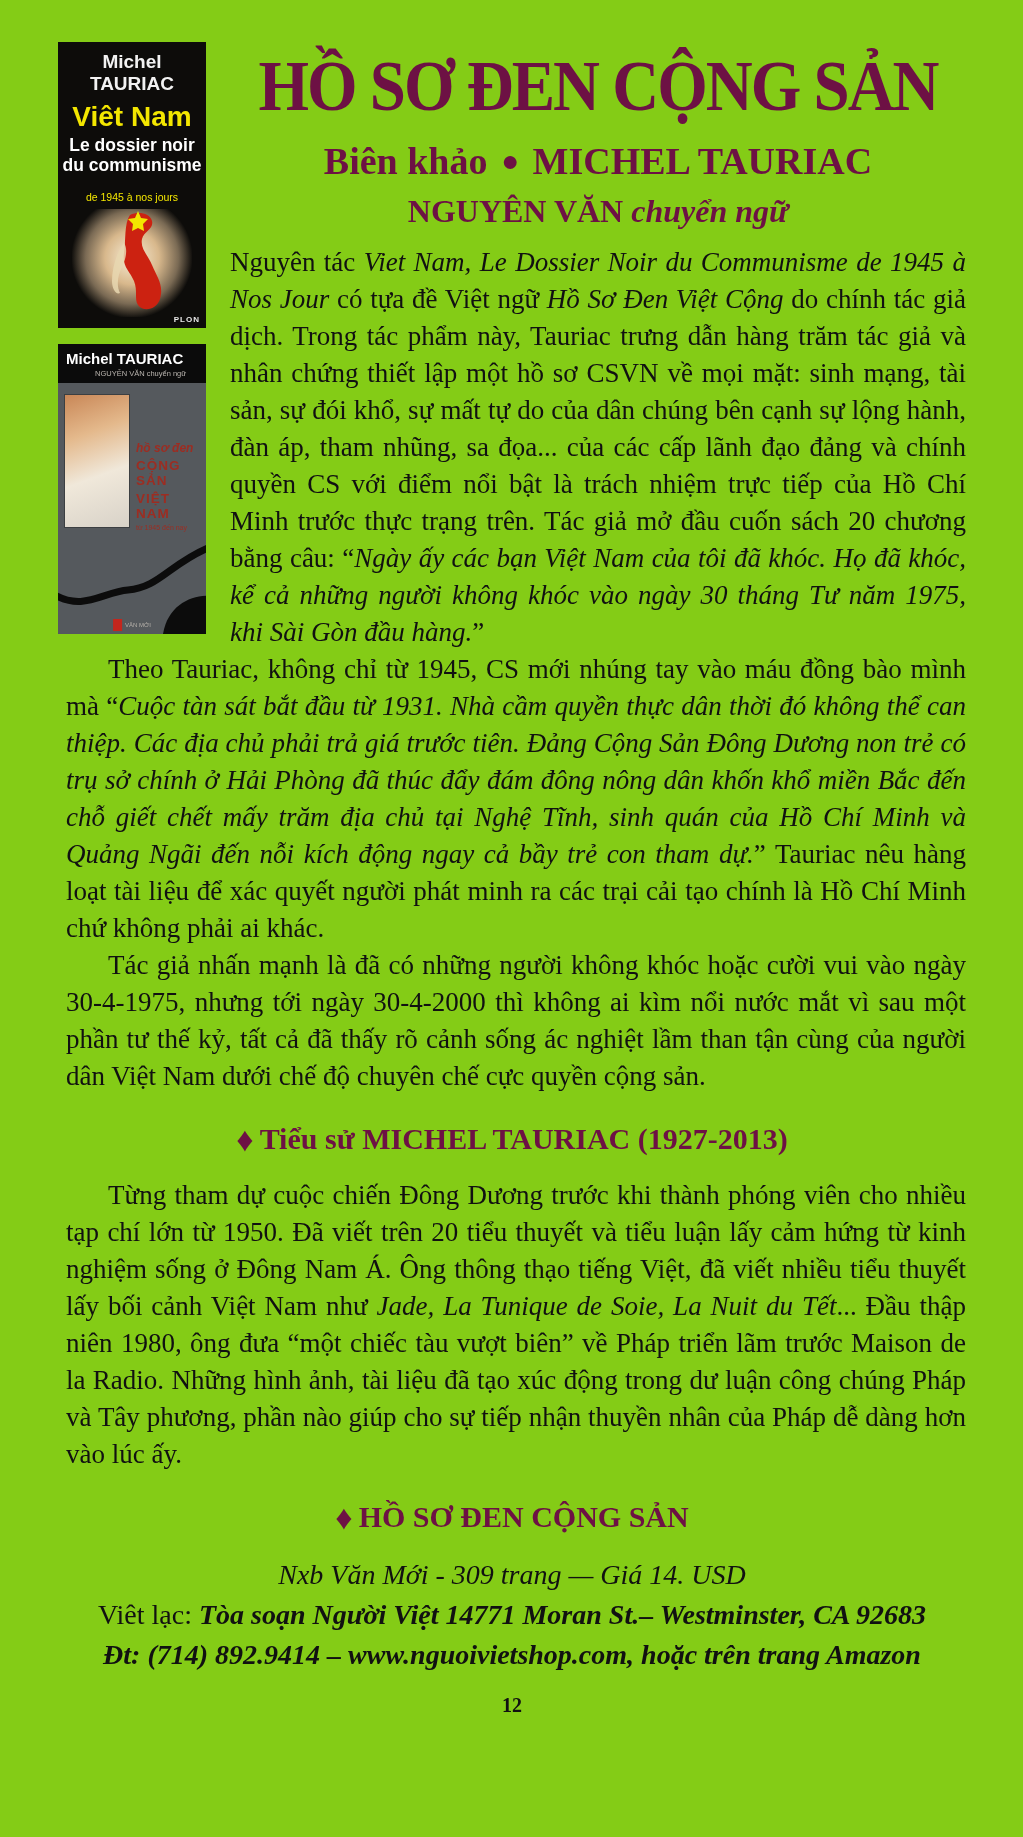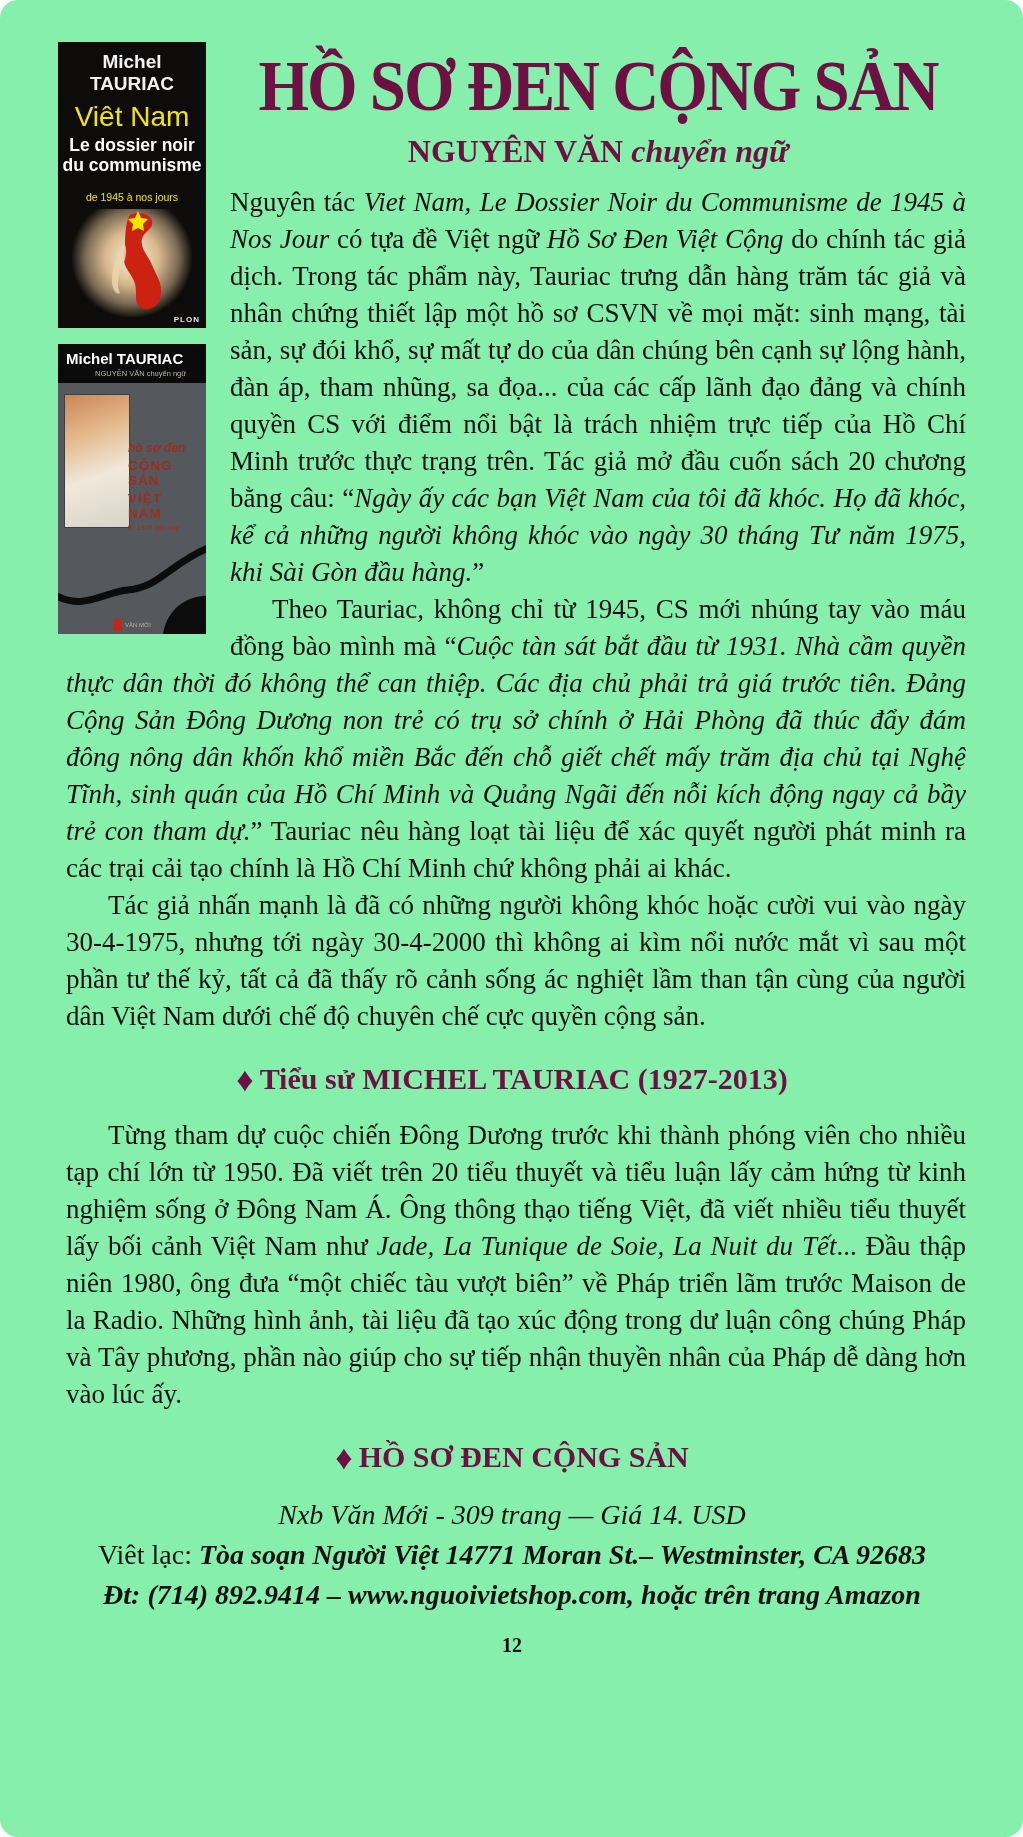--- a/index.html
+++ b/index.html
@@ -1,49 +1,48 @@
 <!DOCTYPE html>
 <html><head>
 <meta charset="utf-8">
 <style>
   html,body{margin:0;padding:0;background:#ffffff;}
   .page{
     position:relative;
     width:1023px;
     min-height:1837px;
     margin:0 auto;
-    background:#86efac;
+    background:#84cc16;
     font-family:"Liberation Serif", serif;
     color:#111111;
     box-sizing:border-box;
     padding:38px 57px 20px 58px;
     overflow:hidden;
-    border-radius:18px;
   }
   
   .covers{float:left;width:148px;margin:4px 24px 10px 0;}
   .cover{position:relative;width:148px;box-sizing:border-box;overflow:hidden;}
   .cover1{height:286px;background:#0d0c0a;text-align:center;font-family:"Liberation Sans",sans-serif;padding-top:9px;}
   .cover1 .c1-author{color:#f2f2f2;font-weight:bold;font-size:19px;letter-spacing:0px;}
-  .cover1 .c1-title{color:#f3e600;font-weight:normal;font-size:28px;margin-top:8px;line-height:28px;}
+  .cover1 .c1-title{color:#f3e600;font-weight:bold;font-size:28px;margin-top:8px;line-height:28px;}
   .cover1 .c1-sub{color:#ffffff;font-weight:bold;font-size:17.5px;line-height:20px;margin-top:4px;}
   .cover1 .c1-tag{color:#f3e600;font-weight:normal;font-size:10.5px;margin-top:16px;}
   .cover1 .c1-glow{position:relative;width:120px;height:108px;margin:6px auto 0;
      background:radial-gradient(circle at 50% 45%, #f8eed8 0%, #d8b88c 32%, #7a6a54 55%, rgba(13,12,10,0) 72%);}
   .cover1 .c1-glow svg{position:absolute;left:0;top:0;}
   .cover1 .c1-pub{position:absolute;right:6px;bottom:4px;color:#e8e8e8;font-size:8px;font-weight:bold;letter-spacing:1px;margin-top:18px;}
   .cover2{height:290px;background:#55595d;margin-top:16px;font-family:"Liberation Sans",sans-serif;}
   .cover2 .c2-band{background:#0b0b0b;padding:6px 6px 5px 8px;}
   .cover2 .c2-author{color:#ffffff;font-weight:bold;font-size:15px;}
   .cover2 .c2-trans{color:#b9b4ae;font-size:7.5px;margin-top:2px;padding-left:29px;}
   .cover2 .c2-row{position:relative;height:190px;}
   .cover2 .c2-photo{position:absolute;left:7px;top:12px;width:64px;height:132px;
      background:linear-gradient(160deg,#c98757 0%,#e4b98c 30%,#f0e8da 60%,#d8d2c8 100%);
      box-shadow:0 0 0 1px #3c3f42;}
-  .cover2 .c2-titleblock{position:absolute;left:70px;top:58px;width:66px;color:#9c2d22;}
+  .cover2 .c2-titleblock{position:absolute;left:78px;top:58px;width:66px;color:#9c2d22;}
   .cover2 .c2-t1{font-style:italic;font-size:12px;font-weight:bold;}
   .cover2 .c2-t2,.cover2 .c2-t3{font-size:13.5px;font-weight:bold;letter-spacing:1px;margin-top:3px;}
   .cover2 .c2-t4{font-size:7px;margin-top:3px;}
   .cover2 .c2-curve{position:absolute;left:0;bottom:0;}
   .cover2 .c2-logo{position:absolute;left:50%;bottom:3px;transform:translateX(-50%);display:flex;align-items:center;gap:3px;}
   .cover2 .c2-logomark{width:9px;height:12px;background:#c3261d;}
   .cover2 .c2-logotext{color:#b6b1aa;font-size:6px;white-space:nowrap;}
   
   .title{
     color:#6d1144;text-align:center;font-weight:bold;
@@ -108,20 +107,21 @@
         <path d="M105,100 C110,70 135,60 155,62 L155,100 Z" fill="#0c0c0c"></path>
       </svg>
       <div class="c2-logo">
         <span class="c2-logomark"></span>
         <span class="c2-logotext">VĂN MỚI</span>
       </div>
     </div>
   </div>
 
   <h1 class="title">HỒ SƠ ĐEN CỘNG SẢN</h1>
+  <div class="byline"><span>Biên khảo</span> <span class="bullet">●</span> <span>MICHEL TAURIAC</span></div>
   <div class="translator"><span>NGUYÊN VĂN</span> <span class="role">chuyển ngữ</span></div>
 
   <p class="para"><span>Nguyên tác </span><span class="it">Viet Nam, Le Dossier Noir du Communisme de 1945 à Nos Jour</span><span> có tựa đề Việt ngữ </span><span class="it">Hồ Sơ Đen Việt Cộng</span><span> do chính tác giả dịch. Trong tác phẩm này, Tauriac trưng dẫn hàng trăm tác giả và nhân chứng thiết lập một hồ sơ CSVN về mọi mặt: sinh mạng, tài sản, sự đói khổ, sự mất tự do của dân chúng bên cạnh sự lộng hành, đàn áp, tham nhũng, sa đọa... của các cấp lãnh đạo đảng và chính quyền CS với điểm nổi bật là trách nhiệm trực tiếp của Hồ Chí Minh trước thực trạng trên. Tác giả mở đầu cuốn sách 20 chương bằng câu: “</span><span class="it">Ngày ấy các bạn Việt Nam của tôi đã khóc. Họ đã khóc, kể cả những người không khóc vào ngày 30 tháng Tư năm 1975, khi Sài Gòn đầu hàng.</span><span>”</span></p>
 
   <p class="para indent"><span>Theo Tauriac, không chỉ từ 1945, CS mới nhúng tay vào máu đồng bào mình mà “</span><span class="it">Cuộc tàn sát bắt đầu từ 1931. Nhà cầm quyền thực dân thời đó không thể can thiệp. Các địa chủ phải trả giá trước tiên. Đảng Cộng Sản Đông Dương non trẻ có trụ sở chính ở Hải Phòng đã thúc đẩy đám đông nông dân khốn khổ miền Bắc đến chỗ giết chết mấy trăm địa chủ tại Nghệ Tĩnh, sinh quán của Hồ Chí Minh và Quảng Ngãi đến nỗi kích động ngay cả bầy trẻ con tham dự.</span><span>” Tauriac nêu hàng loạt tài liệu để xác quyết người phát minh ra các trại cải tạo chính là Hồ Chí Minh chứ không phải ai khác.</span></p>
 
   <p class="para indent"><span>Tác giả nhấn mạnh là đã có những người không khóc hoặc cười vui vào ngày 30-4-1975, nhưng tới ngày 30-4-2000 thì không ai kìm nổi nước mắt vì sau một phần tư thế kỷ, tất cả đã thấy rõ cảnh sống ác nghiệt lầm than tận cùng của người dân Việt Nam dưới chế độ chuyên chế cực quyền cộng sản.</span></p>
 
   <div class="section-head"><span class="diamond">♦</span><span>Tiểu sử MICHEL TAURIAC (1927-2013)</span></div>
 

